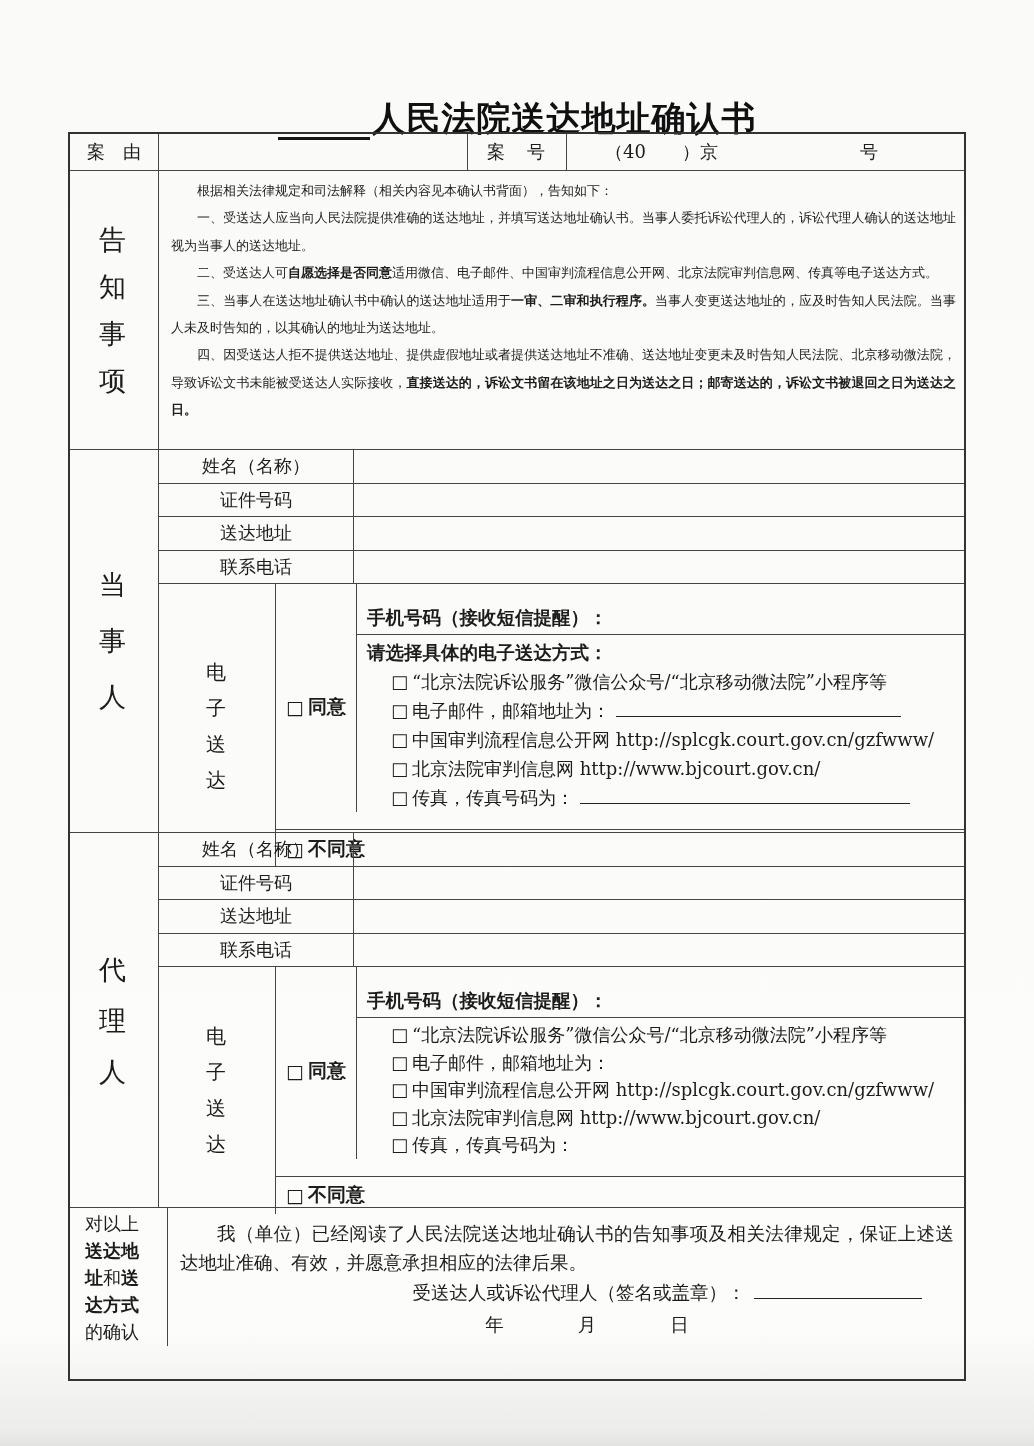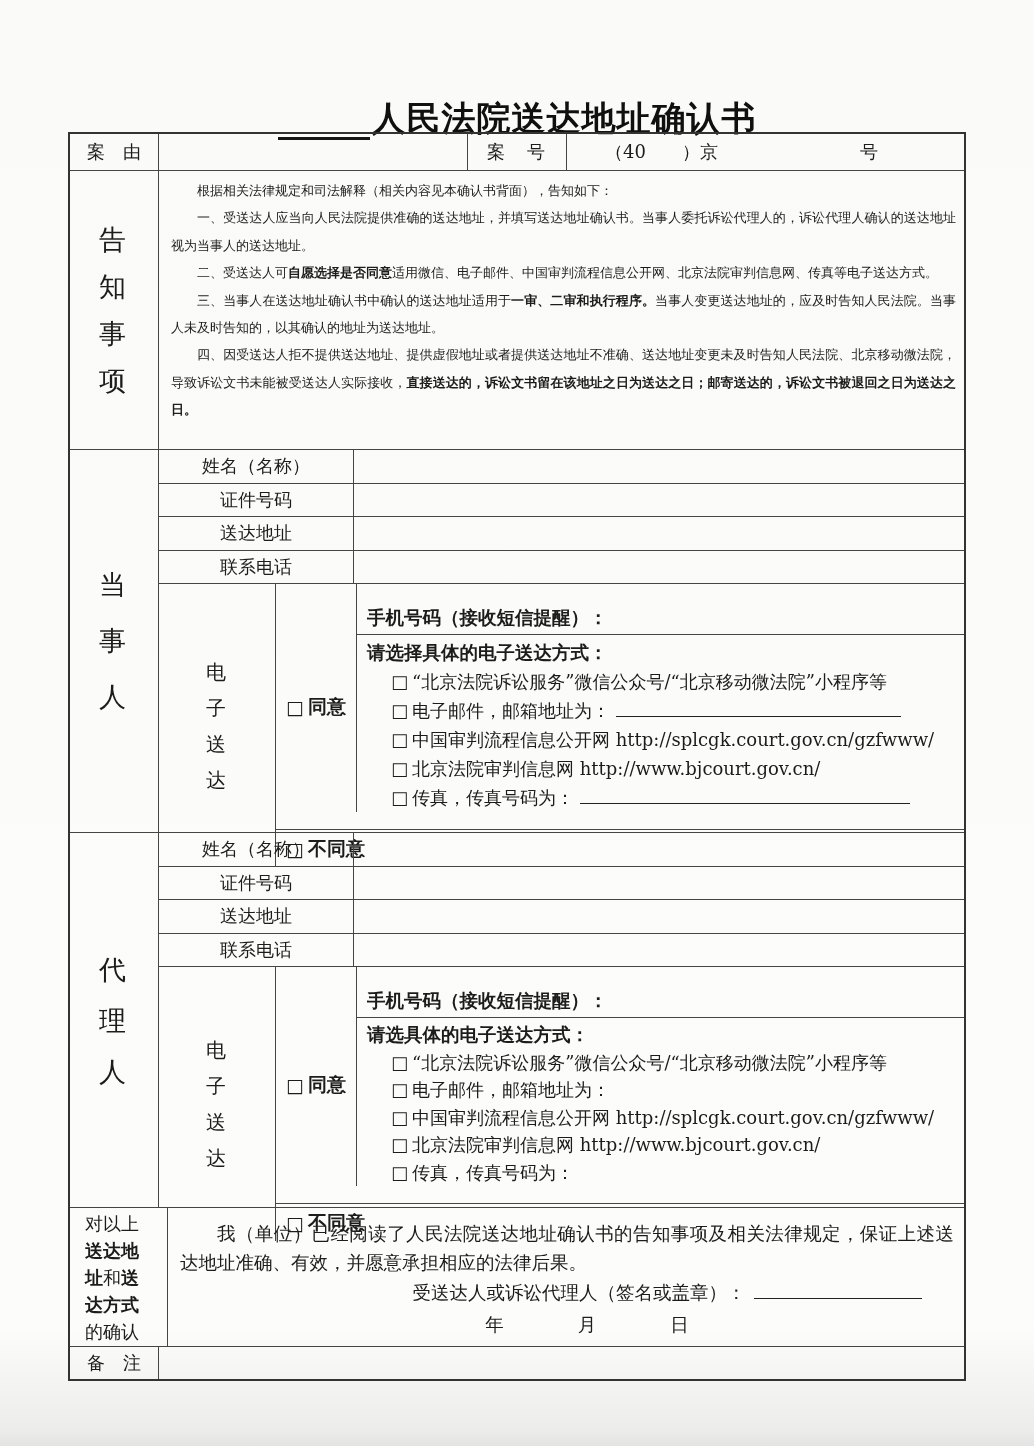--- a/index.html
+++ b/index.html
@@ -240,21 +240,20 @@
           </div>
           <div class="elec-right">
             <div class="elec-top">
               <div class="col-agree cc agree-cell bold">
                 <span class="cb">□</span>
                   <span>同意</span>
               </div>
               <div class="elec-content">
                 <div class="mobile-row bold">手机号码（接收短信提醒）：</div>
                 <div class="options">
-                  <div class="opt-h">请选具体的电子送达方式：</div>
                   <div class="opt">
                     <span class="cb">□</span>
                       <span>“北京法院诉讼服务”微信公众号/“北京移动微法院”小程序等</span>
                   </div>
                   <div class="opt">
                     <span class="cb">□</span>
                       <span>电子邮件，邮箱地址为：</span>
                   </div>
                   <div class="opt">
                     <span class="cb">□</span>
@@ -288,19 +287,15 @@
       </div>
       <div class="grow bl confirm-body">
         <p class="statement">我（单位）已经阅读了人民法院送达地址确认书的告知事项及相关法律规定，保证上述送达地址准确、有效，并愿意承担相应的法律后果。</p>
         <p class="sig-line">
           <span>受送达人或诉讼代理人（签名或盖章）：</span><span class="uline ul-sign"></span>
         </p>
         <p class="date-line">年　　　　月　　　　日</p>
       </div>
     </div>
 
-    <div class="row r-remark">
-      <div class="col-side cc">备　注</div>
-      <div class="grow bl"></div>
-    </div>
 
   </div>
 </div>
 
 </body></html>

